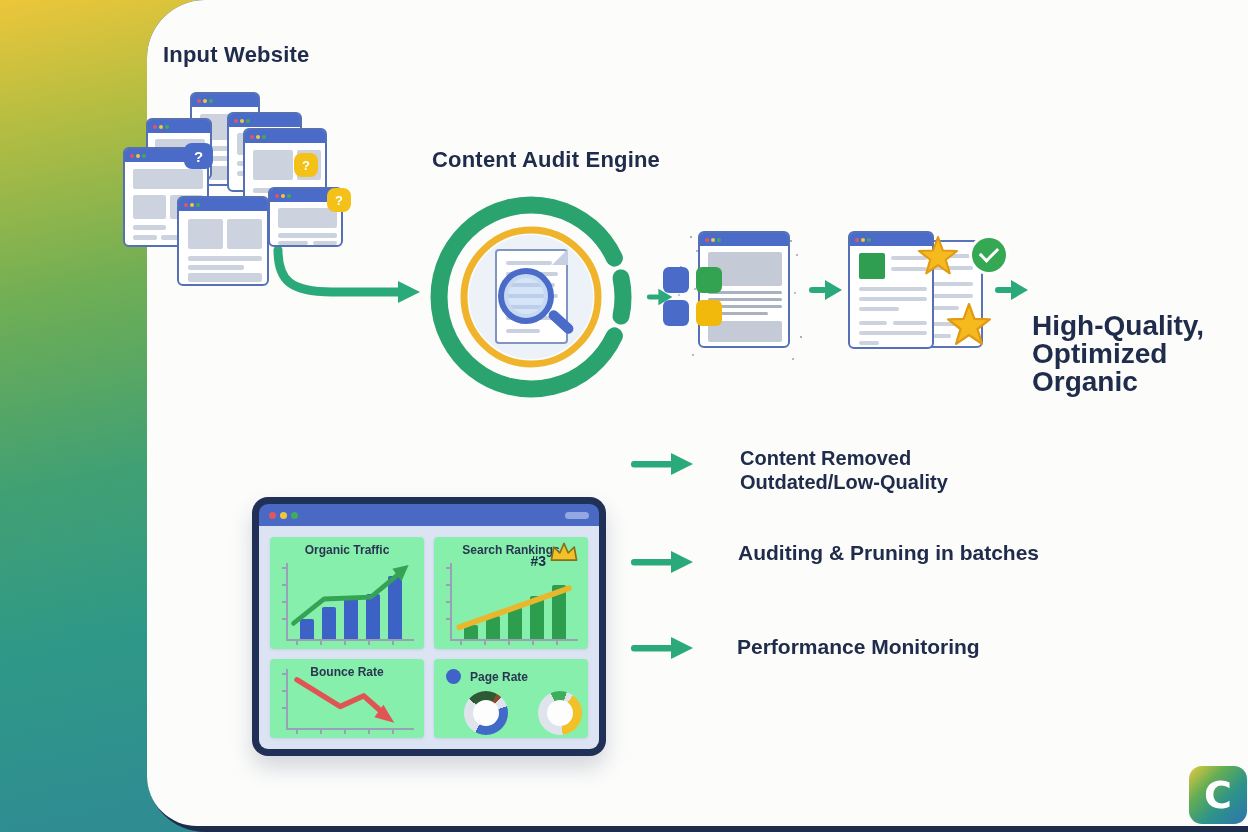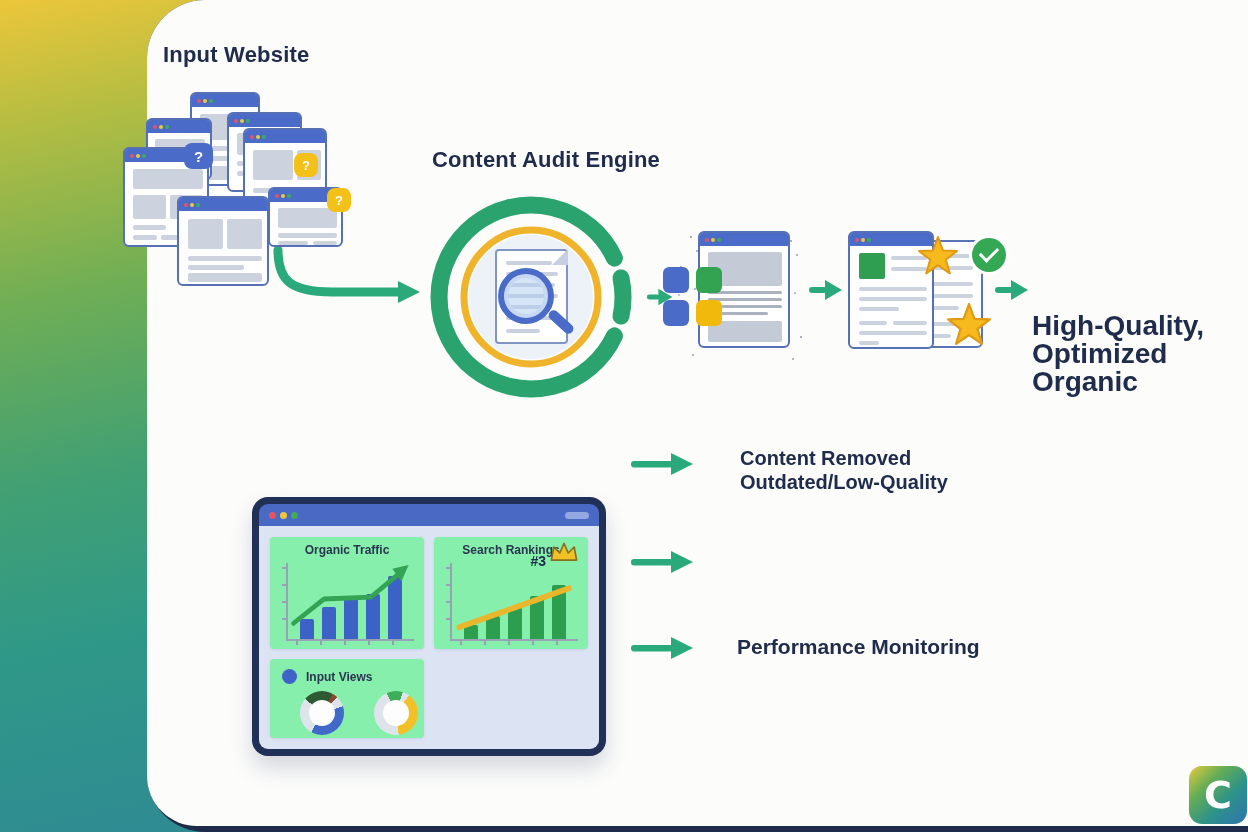--- a/index.html
+++ b/index.html
@@ -291,44 +291,56 @@
               <div class="mini-bar" style="height: 45%;"></div>
               <div class="mini-bar" style="height: 60%;"></div>
               <div class="mini-bar" style="height: 75%;"></div>
             </div>
           <svg class="overlay" viewBox="0 0 140 78" preserveAspectRatio="none">
             <line x1="8" y1="66" x2="130" y2="26" stroke="#e9b62c" stroke-width="6" stroke-linecap="round"></line>
           </svg>
         </div>
       </div>
 
+      <div class="card">
+        <h4>Bounce Rate</h4>
+        <div class="chart" style="top:10px;">
+          <div class="yticks"></div>
+          <div class="xticks"></div>
+          <svg class="overlay" viewBox="0 0 140 66" preserveAspectRatio="none">
+            <polyline points="10,12 58,42 84,30 102,46" fill="none" stroke="#e05454" stroke-width="6" stroke-linejoin="round" stroke-linecap="round"></polyline>
+            <polygon points="118,60 96,54 106,40" fill="#e05454"></polygon>
+          </svg>
+        </div>
+      </div>
 
       <div class="card">
         <div class="pv-dot"></div>
-        <div class="pv-title">Input Views</div>
+        <div class="pv-title">Page Rate</div>
         <div class="donut" style="left:30px;top:32px;background:conic-gradient(from -50deg,#2e5a33 0 22%,#8a4a2e 22% 26%,#dfe4ec 26% 34%,#4169c8 34% 72%,#dfe4ec 72% 100%);"></div>
         <div class="donut" style="left:104px;top:32px;background:conic-gradient(from -25deg,#3fae5a 0 12%,#dfe4ec 12% 17%,#f2c027 17% 55%,#dfe4ec 55% 100%);"></div>
       </div>
 
     </div>
   </div>
 
   <svg class="flow-arrow" style="left:630px;top:453px;" width="64" height="22" viewBox="0 0 64 22">
     <rect x="1" y="8" width="42" height="6.5" rx="3" fill="#2aa97a"></rect>
     <polygon points="41,0 63,11 41,22" fill="#2aa97a"></polygon>
   </svg>
   <div class="out-label out-1">
     <div>Content Removed</div>
     <div>Outdated/Low-Quality</div>
   </div>
 
   <svg class="flow-arrow" style="left:630px;top:551px;" width="64" height="22" viewBox="0 0 64 22">
     <rect x="1" y="8" width="42" height="6.5" rx="3" fill="#2aa97a"></rect>
     <polygon points="41,0 63,11 41,22" fill="#2aa97a"></polygon>
   </svg>
+  <div class="out-label out-2">Auditing &amp; Pruning in batches</div>
 
   <svg class="flow-arrow" style="left:630px;top:637px;" width="64" height="22" viewBox="0 0 64 22">
     <rect x="1" y="8" width="42" height="6.5" rx="3" fill="#2aa97a"></rect>
     <polygon points="41,0 63,11 41,22" fill="#2aa97a"></polygon>
   </svg>
   <div class="out-label out-3">Performance Monitoring</div>
 
   <div class="logo">
     <span>C</span>
   </div>

